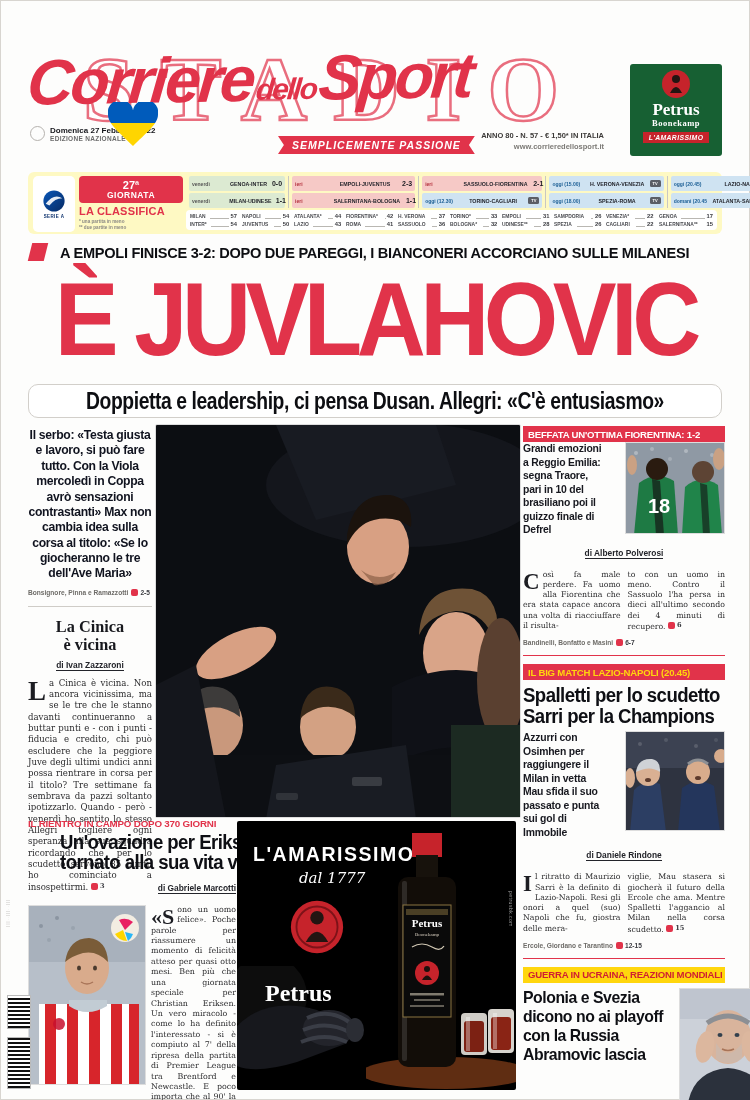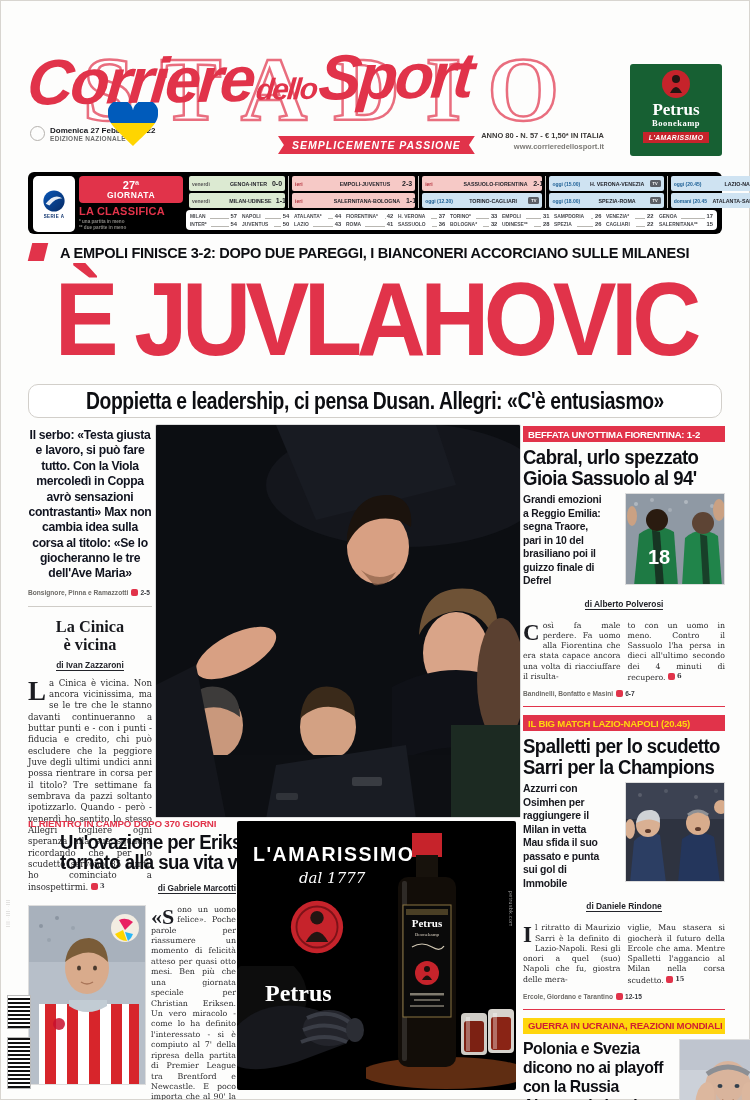--- a/index.html
+++ b/index.html
@@ -27,21 +27,21 @@
           clip-path:polygon(0 0,100% 0,97% 50%,100% 100%,0 100%,3% 50%);}
   .issue{position:absolute;right:118px;top:80px;text-align:right;font-size:7.5px;color:#7c7a76;font-weight:700;line-height:1.5;}
   .issue .eur{color:#3c3a38;}
   .petrus-mast{position:absolute;right:0;top:14px;width:92px;height:92px;background:#176033;border-radius:3px;
                display:flex;flex-direction:column;align-items:center;padding-top:5px;z-index:3;}
   .petrus-mast .pname{font-family:"Liberation Serif",serif;color:#fff;font-weight:700;font-size:17px;line-height:1;margin-top:2px;}
   .petrus-mast .pname2{font-family:"Liberation Serif",serif;color:#fff;font-weight:700;font-size:8.5px;letter-spacing:.5px;}
   .petrus-mast .pbadge{margin-top:4px;background:#c6232b;color:#fff;font-weight:900;font-style:italic;font-size:6.8px;
                        padding:2px 6px;letter-spacing:.4px;}
   
-  .scorebar{position:absolute;left:28px;right:28px;top:172px;height:62px;background:#000000;border-radius:6px;}
+  .scorebar{position:absolute;left:28px;right:28px;top:172px;height:62px;background:#fef9c3;border-radius:6px;}
   .sb-left{position:absolute;left:5px;top:4px;bottom:4px;width:150px;display:grid;
            grid-template-columns:42px 1fr;grid-template-rows:27px 1fr;gap:2px 4px;}
   .seriea-box{grid-row:1/3;background:#fff;border-radius:5px;display:flex;flex-direction:column;align-items:center;justify-content:center;gap:1px;}
   .seriea-box .lbl{font-size:4.5px;font-weight:900;color:#0a2f6b;letter-spacing:.4px;}
   .round-badge{background:var(--red);border-radius:4px;color:#fff;display:flex;flex-direction:column;align-items:center;justify-content:center;line-height:1;}
   .round-badge .n{font-size:11px;font-weight:900;} .round-badge .w{font-size:8.5px;font-weight:900;letter-spacing:.5px;}
   .classifica{display:flex;flex-direction:column;justify-content:flex-start;}
   .classifica .c1{color:var(--red);font-weight:900;font-size:11px;letter-spacing:.2px;}
   .classifica .c2{font-size:4.6px;color:#8a8884;font-weight:700;margin-top:2px;line-height:1.4;}
   .sb-right{position:absolute;left:158px;right:5px;top:4px;bottom:4px;display:flex;flex-direction:column;gap:2px;}
@@ -543,24 +543,20 @@
         <path d="M64 76 Q88 66 110 76" stroke="#3a3d46" stroke-width="4" fill="none"></path>
         <ellipse cx="118" cy="64" rx="9" ry="12" fill="#2b2d34"></ellipse>
       </svg>
     </div>
     <div class="sidetext">petrusbk.com</div>
   </div>
 
   <div class="colR">
 
     <div class="barlabel">BEFFATA UN'OTTIMA FIORENTINA: 1-2</div>
-    <div class="rhl hl">
-      <span>Cabral, urlo spezzato</span>
-      <span>Gioia Sassuolo al 94'</span>
-    </div>
     <div class="rrow">
       <div class="rstand">Grandi emozioni a Reggio Emilia: segna Traore, pari in 10 del brasiliano poi il guizzo finale di Defrel</div>
       <div class="rphoto" style="height:92px;">
         <svg width="100" height="92" viewBox="0 0 100 92" preserveAspectRatio="none">
           <rect width="100" height="92" fill="#8f99a4"></rect>
           <circle cx="10" cy="10" r="2" fill="#fff" opacity="0.3"></circle>
             <circle cx="26" cy="6" r="2" fill="#fff" opacity="0.25"></circle>
           <circle cx="60" cy="8" r="2" fill="#fff" opacity="0.3"></circle>
             <circle cx="86" cy="12" r="2" fill="#fff" opacity="0.25"></circle>
           <circle cx="44" cy="16" r="2" fill="#fff" opacity="0.2"></circle>

